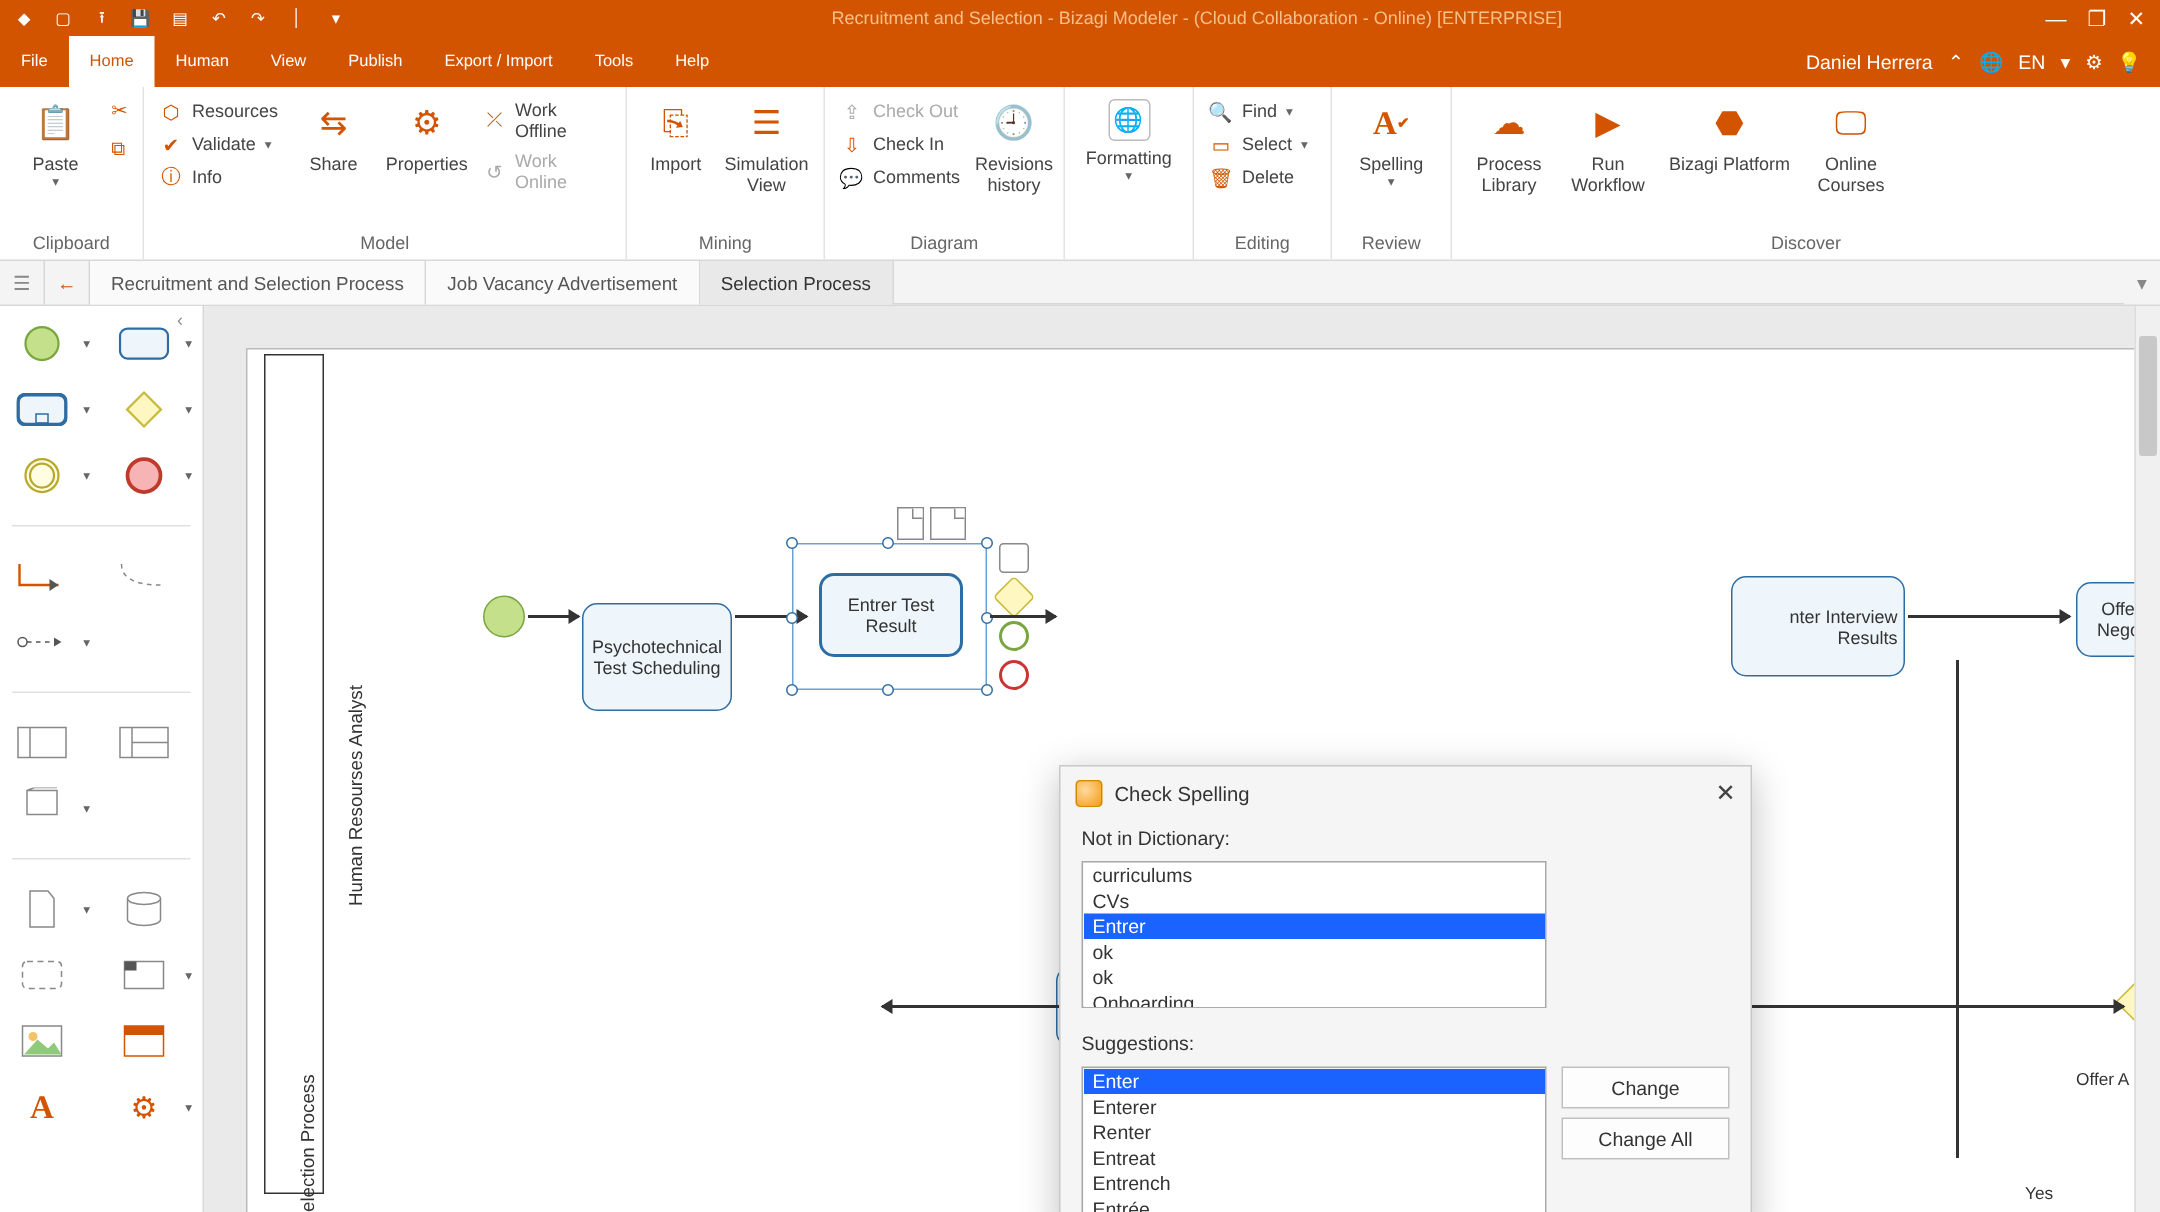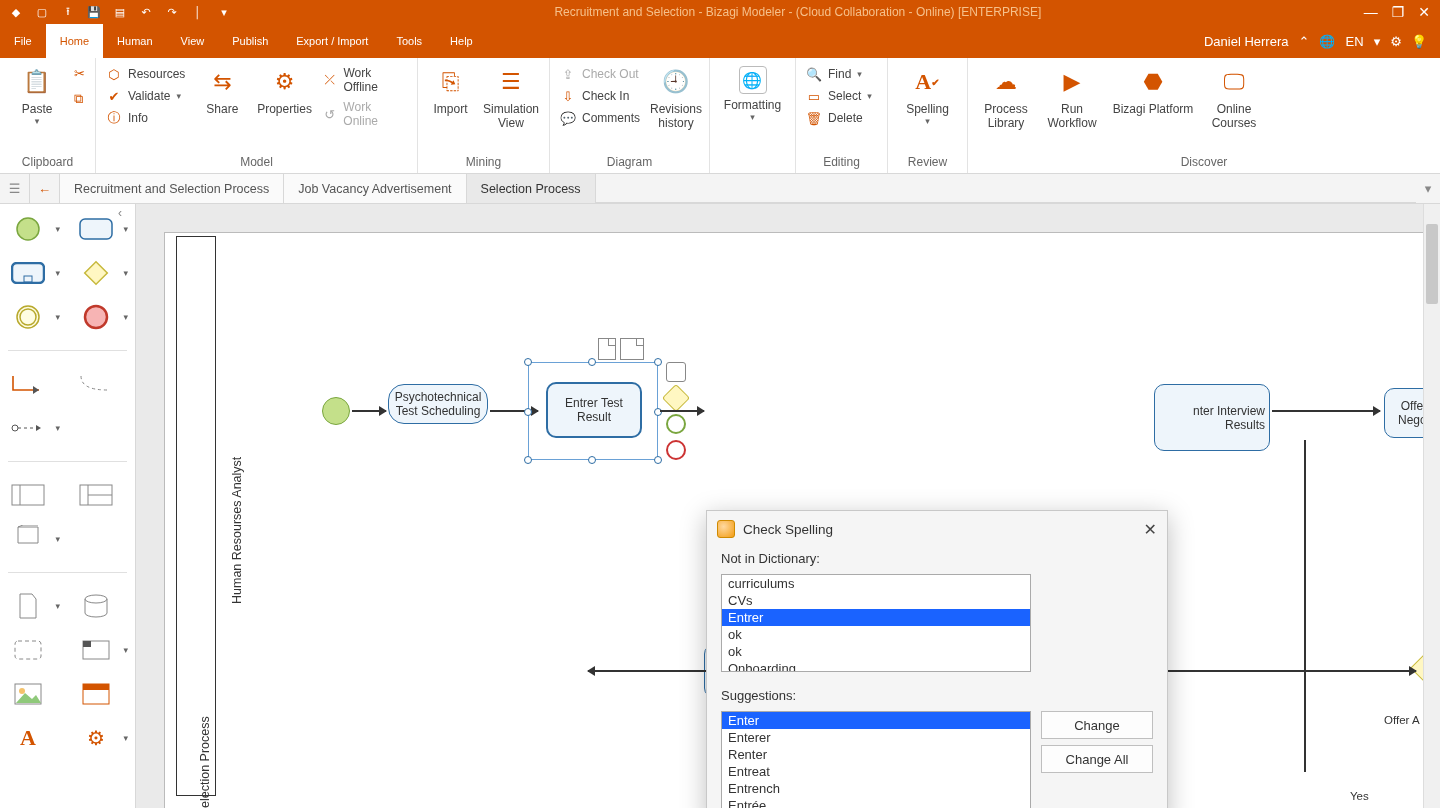--- a/index.html
+++ b/index.html
@@ -462,21 +462,21 @@
 
     <div class="lane-label" style="left:94px; top:400px;">Human Resourses Analyst</div>
     <div class="lane-label" style="left:62px; top:604px;">election Process</div>
 
     <div style="position:absolute; left:40px; top:32px; width:1240px; height:560px;"></div>
     <div style="position:absolute; left:40px; top:32px; width:40px; height:560px; border:1px solid #333; border-right:1px solid #333;"></div>
 
     <div class="start-event" style="left:186px; top:193px;"></div>
     <div class="seq-arrow" style="left:216px; top:206px; width:34px;"></div>
 
-    <div class="task" style="left:252px; top:180px; width:100px; height:40px;border-radius:16px;">
+    <div class="task" style="left:252px; top:198px; width:100px; height:72px;">
         <span>Psychotechnical Test Scheduling</span>
       </div>
     <div class="seq-arrow" style="left:354px; top:206px; width:48px;"></div>
 
     <div class="selection-wrap" style="left:392px; top:158px; width:130px; height:98px;"></div>
     <div class="task" style="left:410px; top:178px; width:96px; height:56px; border-width:2px;">
         <span>Entrer Test Result</span>
       </div>
 
     <div class="handle" style="left:388px; top:154px;"></div>

